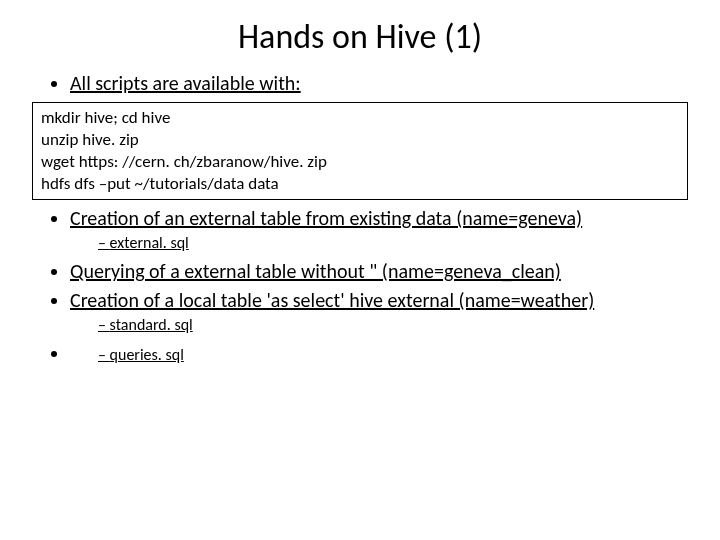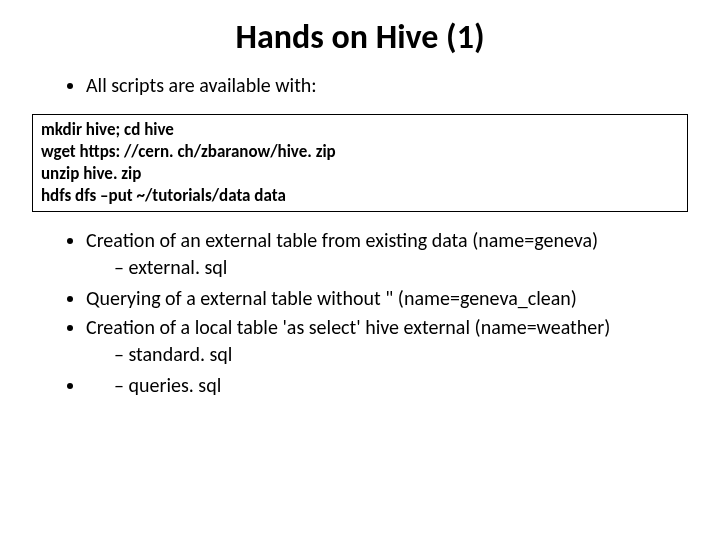--- a/index.html
+++ b/index.html
@@ -14,76 +14,77 @@
   }
   .slide {
     width: 720px;
     height: 540px;
     padding: 10px 30px 20px 30px;
     box-sizing: border-box;
   }
   .title {
     text-align: center;
     font-size: 34px;
-    font-weight: 700;
+    font-weight: 400;
     margin: 6px 0 14px 0;
   }
   ul.level1 {
     list-style: disc;
-    margin: 16px;
+    margin: 0;
     padding-left: 40px;
+    text-decoration: underline;
   }
   ul.level1 > li {
     font-size: 20px;
     margin: 4px 0;
     line-height: 1.25;
   }
   ul.level1 > li.bold {
     font-weight: 700;
   }
   ul.level2 {
     list-style: none;
     margin: 2px 0 6px 0;
     padding-left: 28px;
   }
   ul.level2 > li {
-    font-size: 20px;
+    font-size: 16px;
     margin: 2px 0;
   }
   ul.level2 > li::before {
     content: "– ";
   }
   .codebox {
     border: 1px solid #000;
-    margin: 6px 2px 16px 2px;
+    margin: 6px 2px 6px 2px;
     padding: 4px 8px;
     font-size: 17px;
-    font-weight: 700;
+    font-weight: 400;
     line-height: 1.3;
     background: #fff;
     font-family: Calibri, Arial, sans-serif;
   }
   .codebox .line {
     display: block;
   }
 </style>
 </head>
 <body>
 
 <div class="slide">
   <div class="title">Hands on Hive (1)</div>
 
   <ul class="level1">
     <li>All scripts are available with:</li>
   </ul>
 
   <div class="codebox">
     <span class="line">mkdir hive; cd hive</span>
+    <span class="line">unzip hive. zip</span>
     <span class="line">wget https: //cern. ch/zbaranow/hive. zip</span>
-    <span class="line">unzip hive. zip</span>
     <span class="line">hdfs dfs –put ~/tutorials/data data</span>
   </div>
 
 
 
   <ul class="level1">
     <li>
       <span>Creation of an external table from existing data (name=geneva)</span>
       <ul class="level2">
         <li>external. sql</li>

